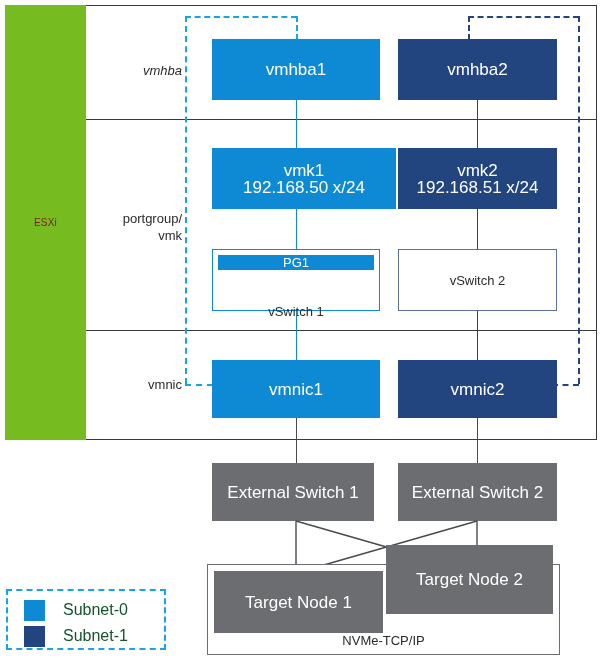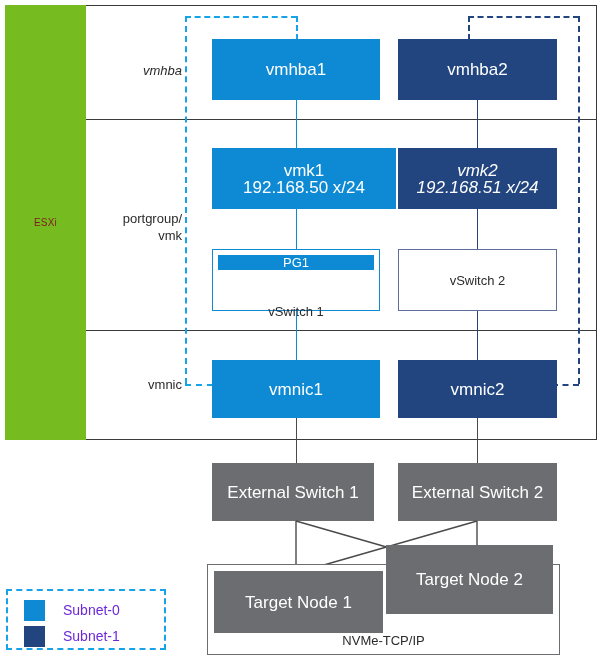--- a/index.html
+++ b/index.html
@@ -76,21 +76,21 @@
     font-size:13px;color:#2b2b2b;
   }
 
   
   #legend{
     left:6px;top:589px;width:160px;height:61px;
     border:2px dashed #17a3e8;background:#ffffff;
   }
   .legend-row{display:flex;align-items:center;height:24px;margin-left:16px;}
   .legend-swatch{width:21px;height:21px;flex:0 0 21px;}
-  .legend-label{margin-left:18px;font-size:14px;color:#6d28d9;}
+  .legend-label{margin-left:18px;font-size:16px;color:#14532d;}
 
   svg.cross{position:absolute;left:0;top:0;overflow:visible;}
 </style>
 </head>
 <body>
 
 <div class="abs" id="esxi-frame"></div>
 
 <div class="abs" id="esxi-green">
   <span>ESXi</span>
@@ -125,21 +125,21 @@
 <div class="abs row-label" style="left:90px;top:210px;width:92px;">
   <div>portgroup/</div>
   <div>vmk</div>
 </div>
 
 <div class="abs node light" style="left:212px;top:148px;width:184px;height:61px;flex-direction:column;">
   <div>vmk1</div>
   <div>192.168.50 x/24</div>
 </div>
 
-<div class="abs node dark" style="left:398px;top:148px;width:159px;height:61px;flex-direction:column;font-style:italic;">
+<div class="abs node dark" style="left:398px;top:148px;width:159px;height:61px;flex-direction:column;">
   <div>vmk2</div>
   <div>192.168.51 x/24</div>
 </div>
 
 <div class="abs vline l" style="left:296px;top:209px;height:40px;"></div>
 <div class="abs vline d" style="left:477px;top:209px;height:40px;"></div>
 
 <div class="abs vswitch l" style="left:212px;top:249px;width:168px;height:62px;">
   <div class="pg" style="background:#0e8ad4;">
     <span>PG1</span>

